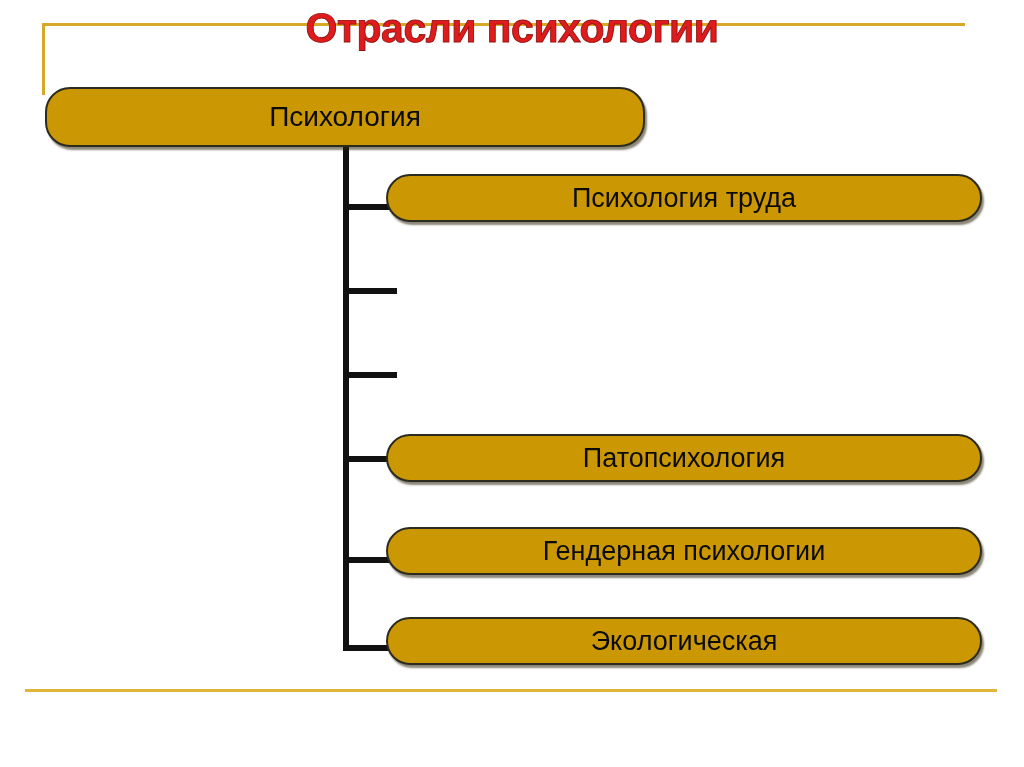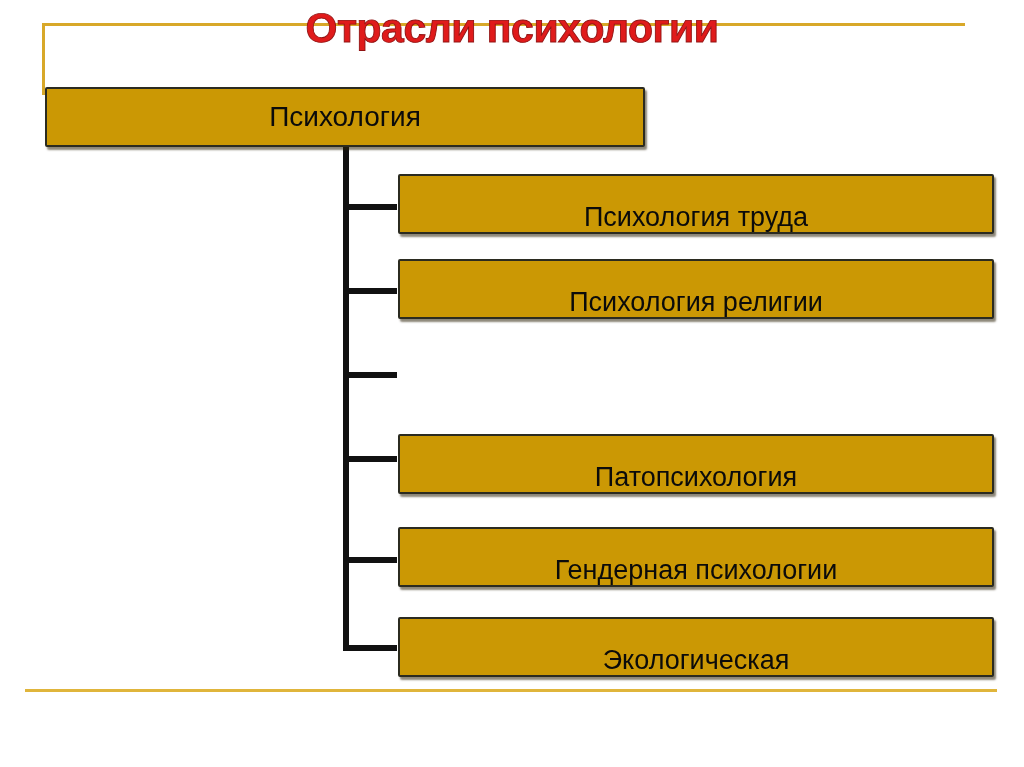--- a/index.html
+++ b/index.html
@@ -77,21 +77,21 @@
     height: 6px;
     background: #111111;
   }
 
   
   .node {
     position: absolute;
     box-sizing: border-box;
     background: #cb9804;
     border: 2px solid #2b2b20;
-    border-radius: 2px;
+    border-radius: 25px;
     box-shadow: 2px 3px 2px rgba(45, 35, 10, 0.55);
     display: flex;
     align-items: center;
     justify-content: center;
   }
   .node-label {
     font-size: 27px;
     color: #0b0b0b;
     line-height: 30px;
     white-space: nowrap;
@@ -101,24 +101,23 @@
     left: 45px;
     top: 87px;
     width: 600px;
     height: 60px;
   }
   .node-root .node-label {
     font-size: 28px;
   }
 
   .node-child {
-    left: 398px;
+    left: 386px;
     width: 596px;
-    height: 60px;
-    align-items: flex-end;
+    height: 48px;
   }
 </style>
 </head>
 <body>
 
 <div id="slide">
 
   <div class="rule-top"></div>
   <div class="rule-left"></div>
   <div class="rule-bottom"></div>
@@ -134,23 +133,20 @@
   <div class="branch" style="top:645px"></div>
 
   <div class="node node-root">
     <span class="node-label">Психология</span>
   </div>
 
   <div class="node node-child" style="top:174px">
     <span class="node-label">Психология труда</span>
   </div>
 
-  <div class="node node-child" style="top:259px">
-    <span class="node-label">Психология религии</span>
-  </div>
 
 
   <div class="node node-child" style="top:434px">
     <span class="node-label">Патопсихология</span>
   </div>
 
   <div class="node node-child" style="top:527px">
     <span class="node-label">Гендерная психологии</span>
   </div>
 

